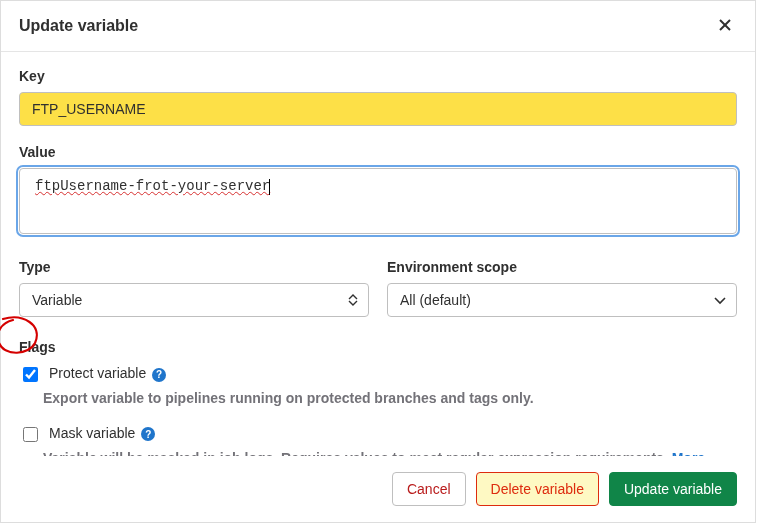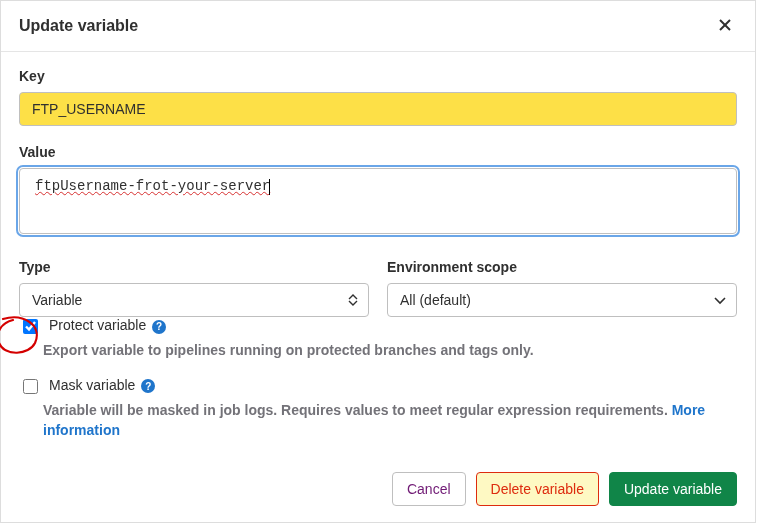--- a/index.html
+++ b/index.html
@@ -181,21 +181,21 @@
   .btn {
     padding: 8px 14px;
     border-radius: 4px;
     font-size: 14px;
     cursor: pointer;
     border: 1px solid;
     background: #fff;
   }
   .btn-default {
     border-color: #bfbfbf;
-    color: #701a75;
+    color: #b91c1c;
     text-align: center;
   }
   .btn-danger {
     border-color: #dd2b0e;
     color: #dd2b0e;
     background: #fef9c3;
   }
   .btn-success {
     border-color: #108548;
     background: #108548;
@@ -262,20 +262,21 @@
           <span>All (default)</span>
           <span class="caret-icon chev">
             <svg viewBox="0 0 12 8">
                 <path d="M1 1 L6 6 L11 1" fill="none" stroke="#303030" stroke-width="1.6"></path>
               </svg>
           </span>
         </button>
       </div>
     </div>
 
+    <div class="section-title">Flags</div>
 
     <div class="check-row">
       <input type="checkbox" checked="" style="">
       <span>
         <span class="check-label">Protect variable</span>
         <span class="help-icon">?</span>
       </span>
     </div>
     <div class="desc">Export variable to pipelines running on protected branches and tags only.</div>
 

